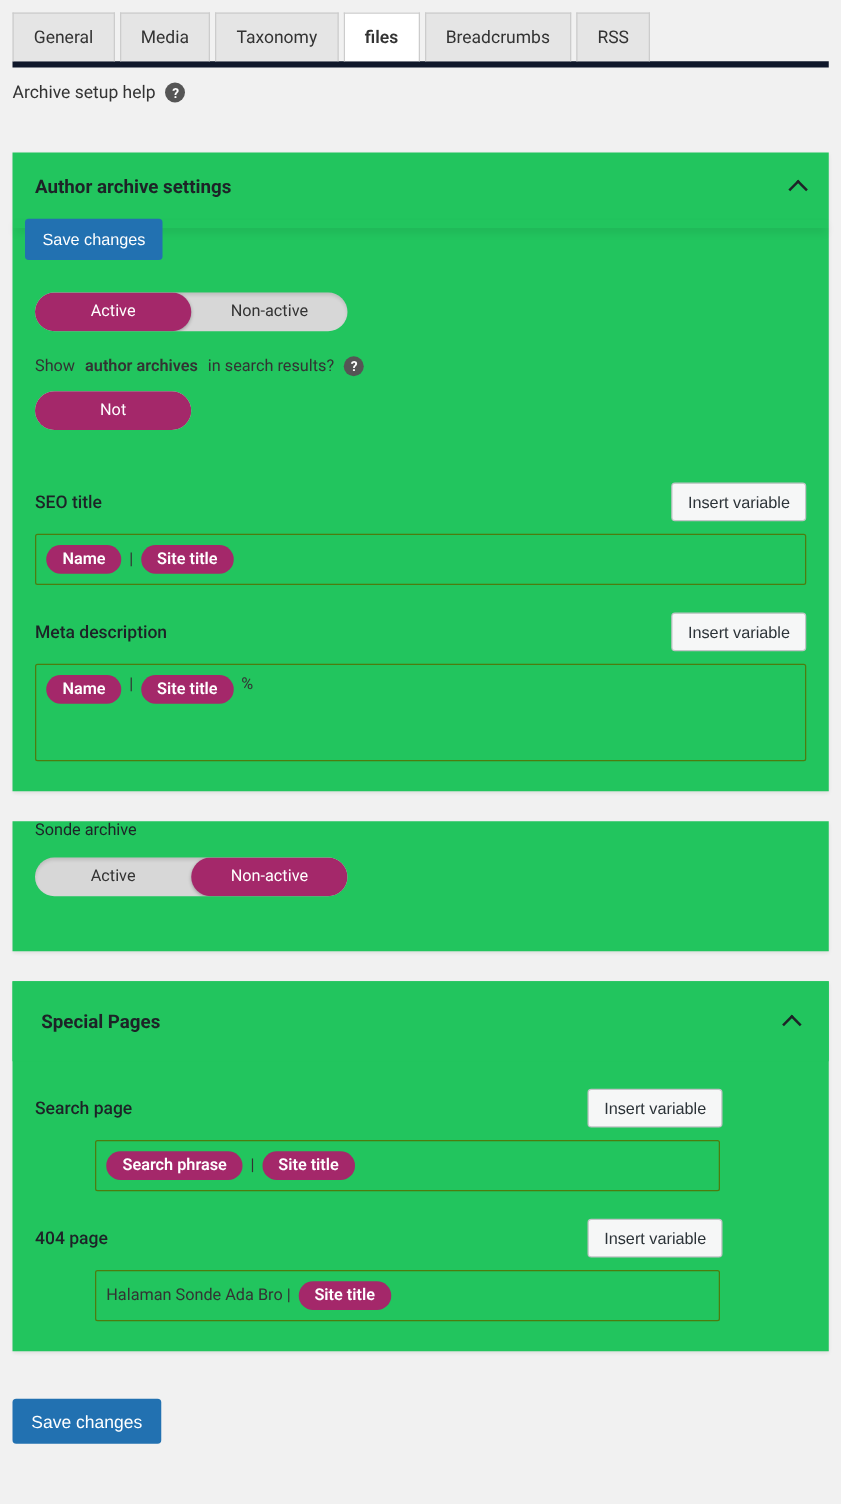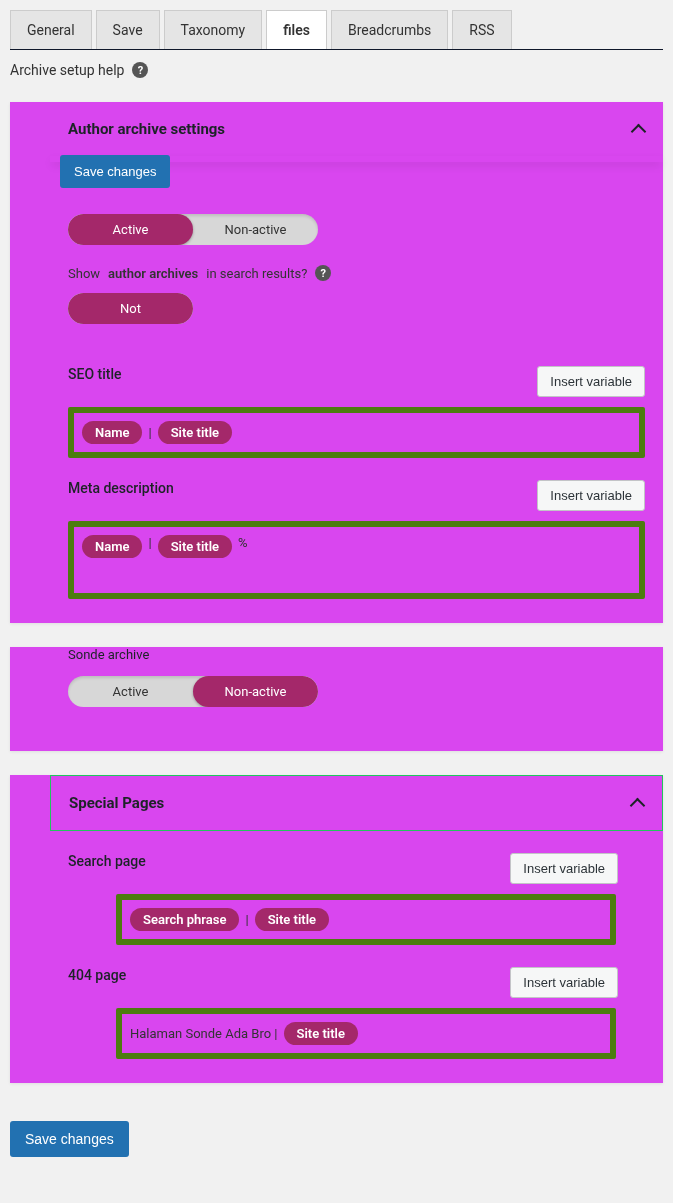--- a/index.html
+++ b/index.html
@@ -1,56 +1,56 @@
 <!DOCTYPE html>
 <html><head>
 <meta charset="utf-8">
 <style>
 * { box-sizing: border-box; margin: 0; padding: 0; }
 body { font-family: -apple-system, "Segoe UI", Roboto, sans-serif; background: #f1f1f1; padding: 10px; color: #23282d; font-size: 13px; }
-.tabs { display: flex; border-bottom: 1px solid #0f172a; }
+.tabs { display: flex; border-bottom: 5px solid #0f172a; }
 .tab { padding: 11px 16px; background: #e5e5e5; border: 1px solid #ccc; border-bottom: none; margin-right: 4px; cursor: pointer; font-size: 14px; color: #333; }
 .tab.active { background: #fff; font-weight: 600; }
-.help-line { margin: 12px 0 24px 0; font-size: 14px; color: #333; display: flex; align-items: center; gap: 8px; text-align: center; }
+.help-line { margin: 12px 0 40px 0; font-size: 14px; color: #333; display: flex; align-items: center; gap: 8px; text-align: center; }
 .help-icon { width: 16px; height: 16px; border-radius: 50%; background: #555; color: #fff; display: inline-flex; align-items: center; justify-content: center; font-size: 11px; font-weight: bold; }
-.panel { background: #d946ef; margin-bottom: 24px; box-shadow: 0 1px 3px rgba(0,0,0,0.08); padding-left: 40px; }
-.panel.highlighted .panel-header { border: 1px solid #22c55e; }
+.panel { background: #22c55e; margin-bottom: 24px; box-shadow: 0 1px 3px rgba(0,0,0,0.08); }
+.panel.highlighted .panel-header { border: 5px solid #22c55e; }
 .panel-header { padding: 18px 18px; display: flex; justify-content: space-between; align-items: center; cursor: pointer; }
 .panel-title { font-size: 15px; font-weight: 700; color: #1d2327; }
 .chevron { width: 14px; height: 14px; position: relative; }
 .chevron::before { content: ''; position: absolute; width: 9px; height: 9px; border-right: 2px solid #1d2327; border-bottom: 2px solid #1d2327; transform: rotate(-135deg); top: 4px; left: 2px; }
 .panel-body { padding: 0 18px 24px 18px; }
 .save-floater { position: relative; }
 .save-btn-top { position: absolute; top: -1px; left: 10px; background: #2271b1; color: #fff; border: none; padding: 9px 14px; font-size: 13px; cursor: pointer; border-radius: 3px; z-index: 5; }
 .shadow-strip { height: 6px; box-shadow: 0 4px 8px -2px rgba(0,0,0,0.25); margin: 0 -18px 24px -18px; }
 .toggle-group { display: inline-flex; border-radius: 18px; background: #d7d7d7; overflow: hidden; box-shadow: inset 0 2px 3px rgba(0,0,0,0.12); margin-bottom: 20px; }
 .toggle-opt { width: 125px; text-align: center; padding: 8px 0; font-size: 13px; cursor: pointer; color: #333; }
 .toggle-opt.sel { background: #a4286a; color: #fff; border-radius: 18px; box-shadow: 0 1px 3px rgba(0,0,0,0.3); }
 .question-row { display: flex; align-items: center; gap: 8px; font-size: 13px; color: #333; margin-bottom: 12px; }
 .question-row .strong { font-weight: 600; }
-.label-row { display: flex; justify-content: space-between; align-items: flex-start; margin-top: 22px; margin-bottom: 10px; }
+.label-row { display: flex; justify-content: space-between; align-items: center; margin-top: 22px; margin-bottom: 10px; }
 .label-txt { font-size: 14px; font-weight: 500; color: #1d2327; }
 .insert-btn { background: #f6f7f7; border: 1px solid #c3c4c7; border-radius: 3px; padding: 7px 12px; font-size: 13px; color: #2c3338; cursor: pointer; }
-.var-field { border: 6px solid #4d7c0f; border-radius: 2px; padding: 8px; display: flex; align-items: center; gap: 6px; flex-wrap: wrap; min-height: 38px; }
+.var-field { border: 1px solid #4d7c0f; border-radius: 2px; padding: 8px; display: flex; align-items: center; gap: 6px; flex-wrap: wrap; min-height: 38px; }
 .var-field.tall { min-height: 78px; align-items: flex-start; }
 .pill { background: #a4286a; color: #fff; padding: 4px 13px; border-radius: 14px; font-size: 13px; font-weight: 600; }
 .pipe { color: #333; font-size: 13px; }
 .plain-text { color: #333; font-size: 13px; }
 .save-bottom { background: #2271b1; color: #fff; border: none; padding: 10px 15px; font-size: 14px; cursor: pointer; border-radius: 3px; margin-top: 14px; }
 .narrow .var-field { max-width: 500px; margin-left: 48px; }
 .narrow .label-row { max-width: 550px; }
 </style>
 </head>
 <body>
 
 
 
 <div class="tabs">
   <div class="tab">General</div>
-  <div class="tab">Save</div>
+  <div class="tab">Media</div>
   <div class="tab">Taxonomy</div>
   <div class="tab active">files</div>
   <div class="tab">Breadcrumbs</div>
   <div class="tab">RSS</div>
 </div>
 
 <div class="help-line">
   <span>Archive setup help</span>
   <span class="help-icon">?</span>
 </div>

